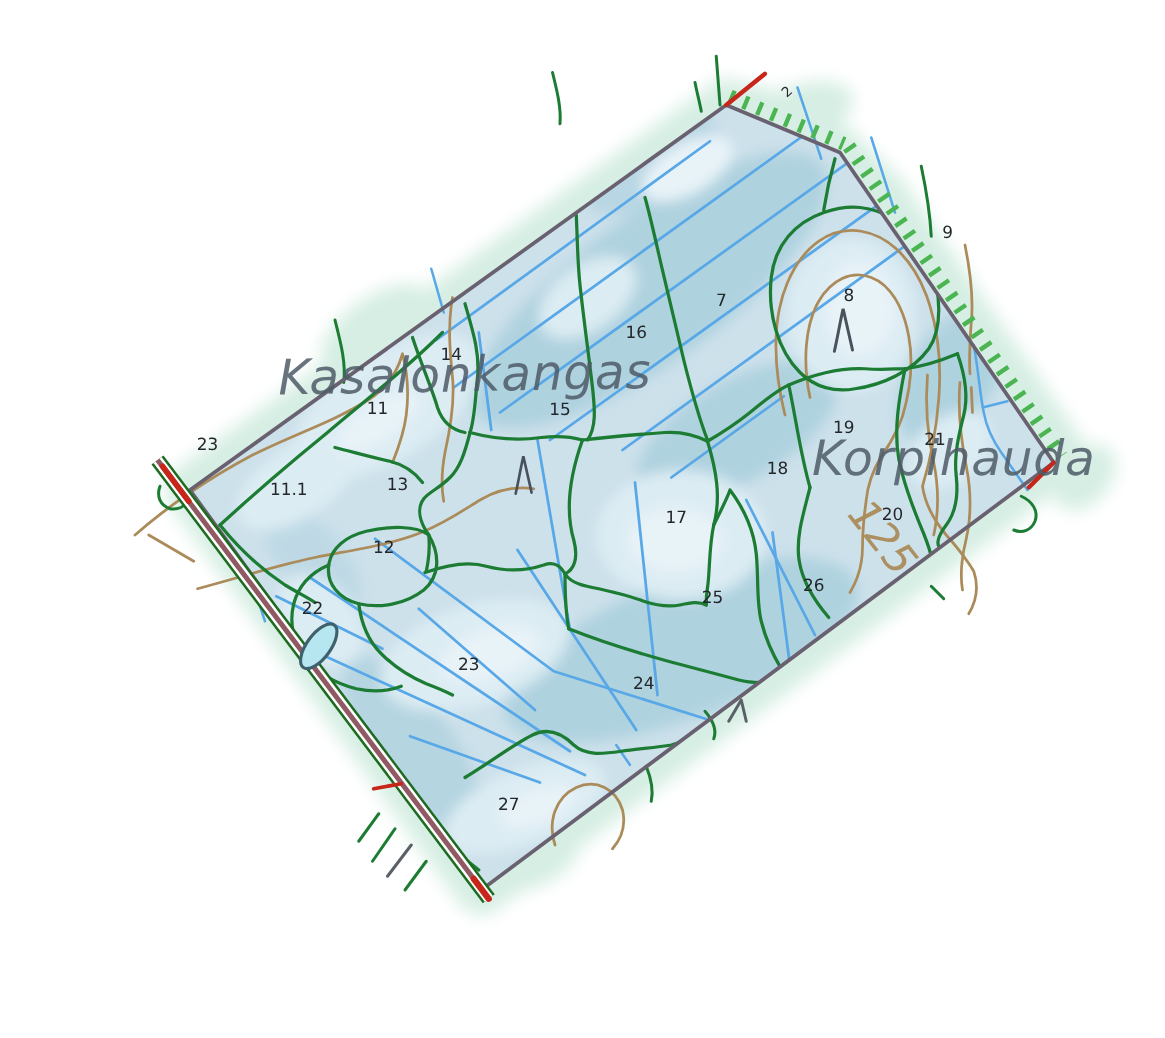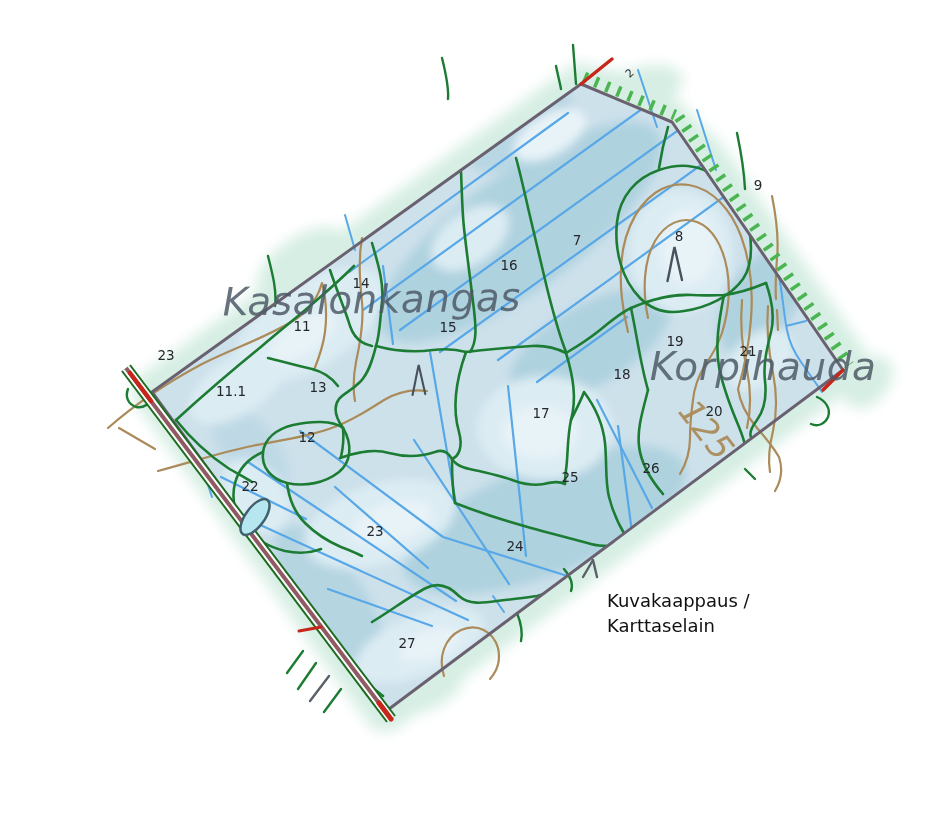--- a/index.html
+++ b/index.html
@@ -221,17 +221,13 @@
         <text class="parcel-label" text-anchor="middle" transform="translate(651,473) rotate(0)">26</text>
         <text class="parcel-label" text-anchor="middle" transform="translate(407,648) rotate(0)">27</text>
         <text class="place-name" text-anchor="middle" transform="translate(372,313) rotate(-1)" style="font-size:39px">Kasalonkangas</text>
         <text class="place-name" text-anchor="middle" transform="translate(763,380) rotate(0)" style="font-size:39px">Korpihauda</text>
         <text class="contour-label" text-anchor="middle" transform="translate(697,437) rotate(52)" style="font-size:34px">125</text>
         <path class="hill" d="M-8.5,17 C-6,6 -4,-6 -1.5,-17 L6,16" transform="translate(420,380) scale(0.88)"></path>
         <path class="hill" d="M-8.5,17 C-6,6 -4,-6 -1.5,-17 L6,16" transform="translate(676,264) scale(1)"></path>
       </g>
 </svg>
 
-<div id="caption">
-  <span>Kuvakaappaus /</span>
-  <span>Karttaselain</span>
 </div>
-</div>
 
 </body></html>

